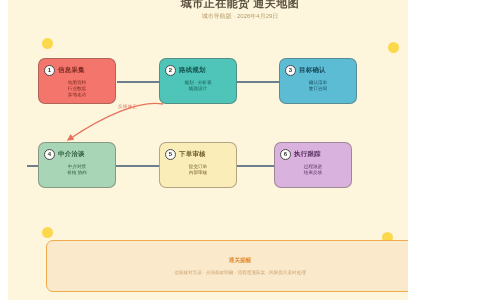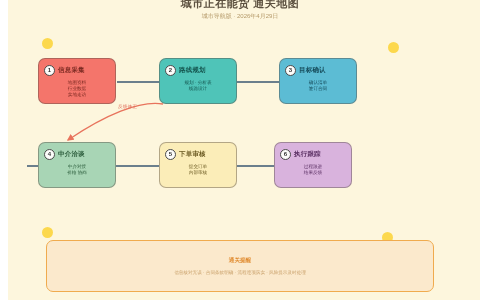--- a/index.html
+++ b/index.html
@@ -4,21 +4,21 @@
 <style>
   * { box-sizing: border-box; margin:0; padding:0; }
   html, body {
     width: 480px; height: 300px;
     overflow: hidden;
     background: #ffffff;
     font-family: "Liberation Sans", "DejaVu Sans", sans-serif;
   }
   #canvas {
     position: relative;
-    width: 480px; height: 300px;
+    width: 408px; height: 300px;
     background: #fdf6dd;
     overflow: hidden;
   }
   
   .gutter-left {
     position:absolute; left:0; top:0; width:8px; height:300px;
     background:#ffffff;
   }
 
   

